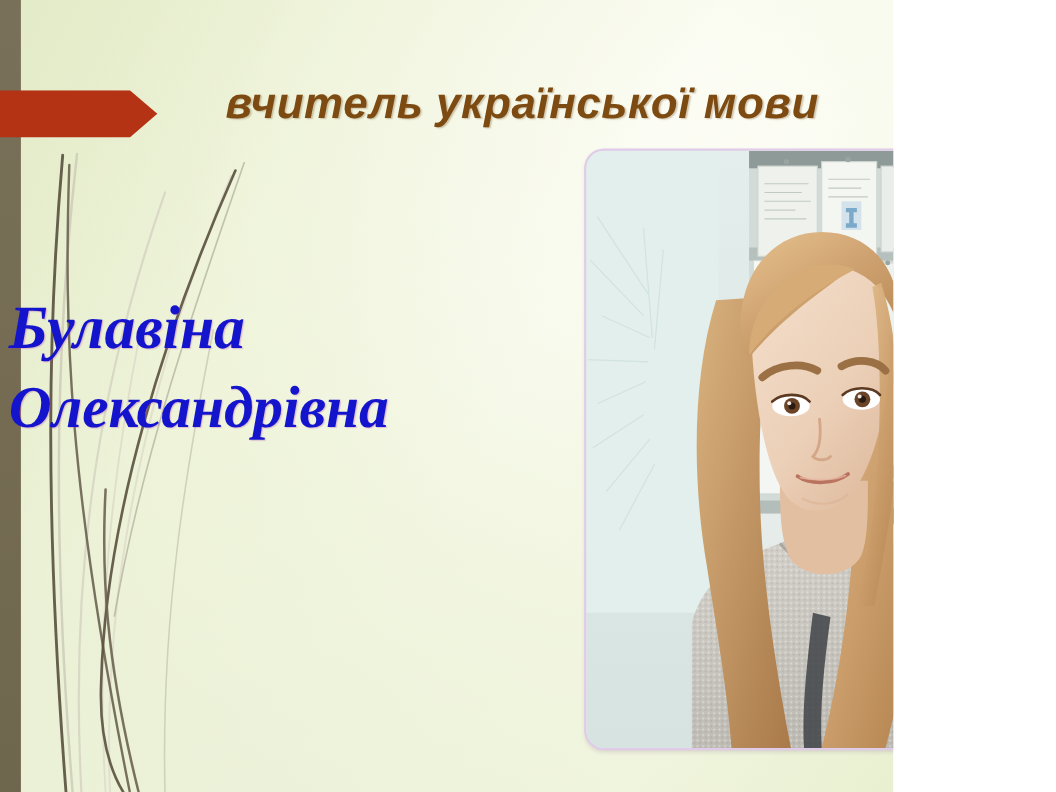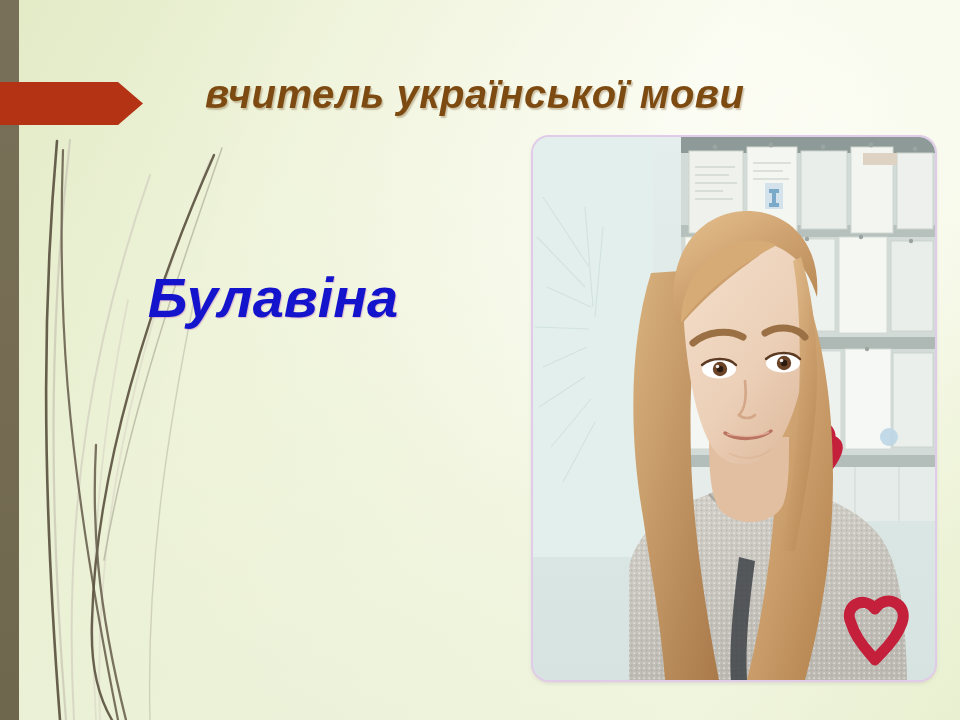--- a/index.html
+++ b/index.html
@@ -3,21 +3,21 @@
 <meta charset="utf-8">
 <title>Presentation Slide</title>
 <style>
   html, body {
     margin: 0;
     padding: 0;
     background: #ffffff;
   }
   #slide {
     position: relative;
-    width: 960px;
+    width: 812px;
     height: 720px;
     overflow: hidden;
     font-family: "Liberation Sans", "DejaVu Sans", sans-serif;
     background:
       radial-gradient(ellipse 120% 95% at 88% 18%, #fdfdf6 0%, #f8faec 30%, #eef3d9 62%, #e7eed0 100%);
   }
 
   
   .bg-wash {
     position: absolute;
@@ -69,28 +69,28 @@
     white-space: nowrap;
     text-shadow: 1.5px 1.5px 1.4px rgba(110,70,20,0.30);
   }
 
   
   .name-block {
     position: absolute;
     left: 8px;
     top: 262px;
     width: 530px;
-    text-align: center;
     color: #1414cc;
     font-size: 56px;
     font-weight: bold;
     font-style: italic;
     line-height: 72px;
     letter-spacing: 0px;
     text-shadow: 1px 1px 1px rgba(180,60,180,0.30);
+    font-family: Liberation Serif, serif;
   }
   .name-block .nline { display: block; white-space: nowrap; }
   .name-block .nline.wide { font-size: 54px; }
 
   
   .photo-frame {
     position: absolute;
     left: 533px;
     top: 137px;
     width: 402px;
@@ -148,20 +148,21 @@
   <div class="arrow-banner">
     <svg width="145" height="43" viewBox="0 0 145 43" xmlns="http://www.w3.org/2000/svg" aria-hidden="true">
       <path d="M0 0 H118 L143 21.5 L118 43 H0 Z" fill="#b33314"></path>
     </svg>
   </div>
 
   <div class="slide-title">вчитель української мови</div>
 
   <div class="name-block">
     <span class="nline">Булавіна</span>
+    <span class="nline wide">Олександрівна</span>
   </div>
 
   <div class="photo-frame">
     <svg width="402" height="543" viewBox="0 0 402 543" xmlns="http://www.w3.org/2000/svg" aria-hidden="true">
       <defs>
         <linearGradient id="wallG" x1="0" y1="0" x2="0" y2="1">
           <stop offset="0" stop-color="#e4eeec"></stop>
           <stop offset="1" stop-color="#d6e3e0"></stop>
         </linearGradient>
         <linearGradient id="hairG" x1="0.1" y1="0" x2="0.9" y2="1">

